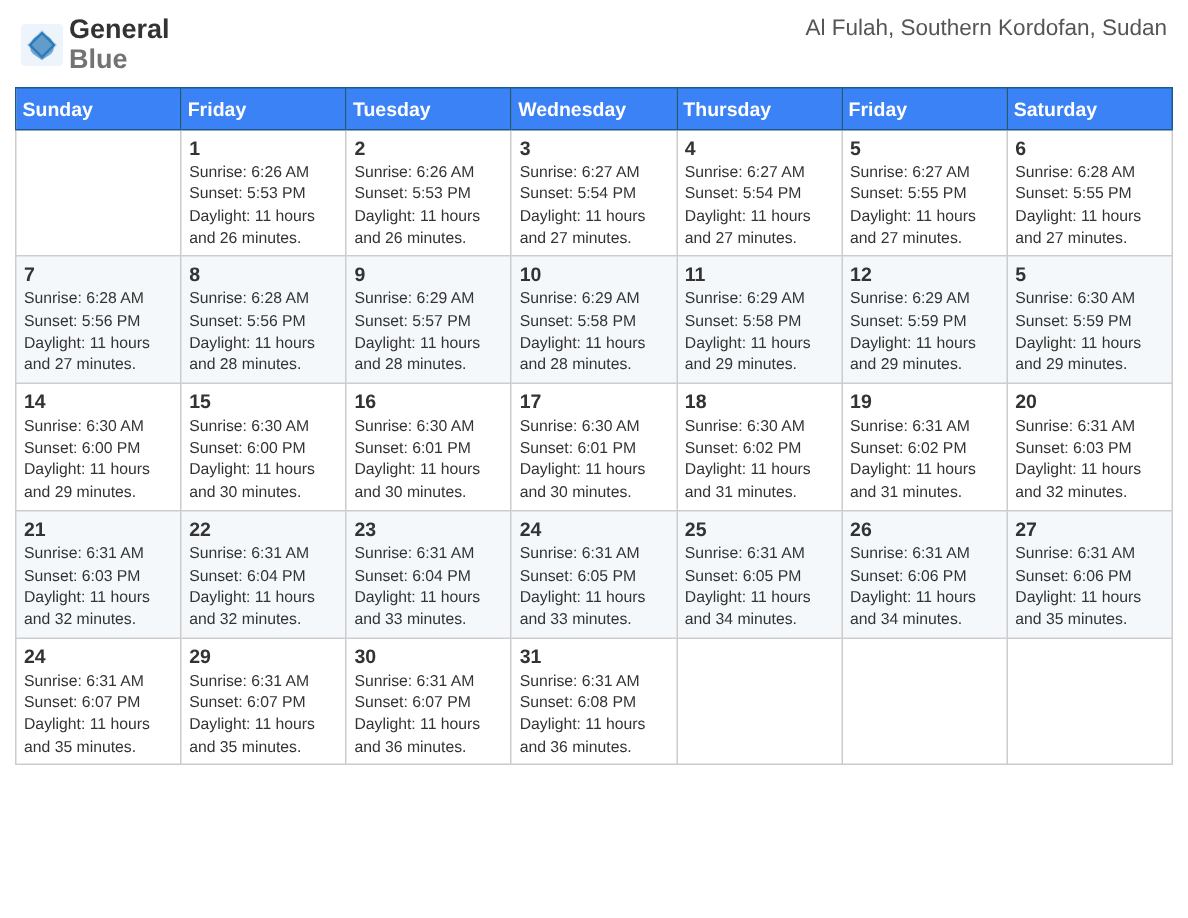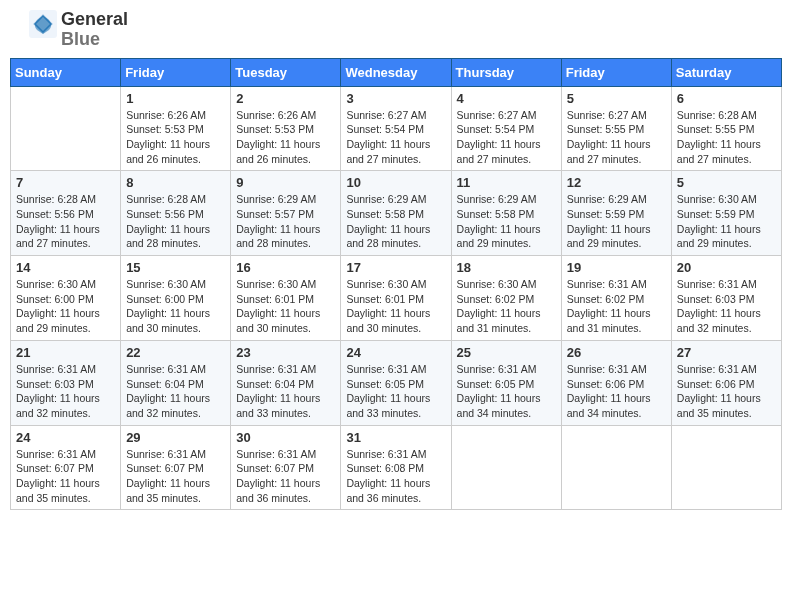--- a/index.html
+++ b/index.html
@@ -12,21 +12,21 @@
     }
     .header {
       display: flex;
       justify-content: space-between;
       align-items: flex-start;
       margin-bottom: 8px;
       padding: 0 4px;
     }
     .logo {
       display: flex;
-      margin-left: 15px;
+      align-items: center;
     }
     .logo-text {
       display: flex;
       flex-direction: column;
       line-height: 1.1;
     }
     .logo-general {
       font-size: 18px;
       font-weight: bold;
       color: #333;
@@ -106,20 +106,21 @@
       <path d="M14 4 L24 14 L14 24 L4 14 Z" fill="#2a7ab8" opacity="0.3"></path>
       <path d="M8 10 Q14 4 20 10 Q24 16 20 20 L14 24 L8 20 Q4 16 8 10Z" fill="#2a7ab8" opacity="0.6"></path>
       <polygon points="14,6 22,14 14,22 6,14" fill="none" stroke="#2a7ab8" stroke-width="1.5"></polygon>
     </svg>
     <div class="logo-text">
       <span class="logo-general">General</span>
       <span class="logo-blue">Blue</span>
     </div>
   </div>
   <div class="title-block">
+    <div class="location">Al Fulah, Southern Kordofan, Sudan</div>
   </div>
 </div>
 
 <table class="calendar">
   <thead>
     <tr>
     <th>Sunday</th>
         <th>Friday</th>
         <th>Tuesday</th>
         <th>Wednesday</th>

